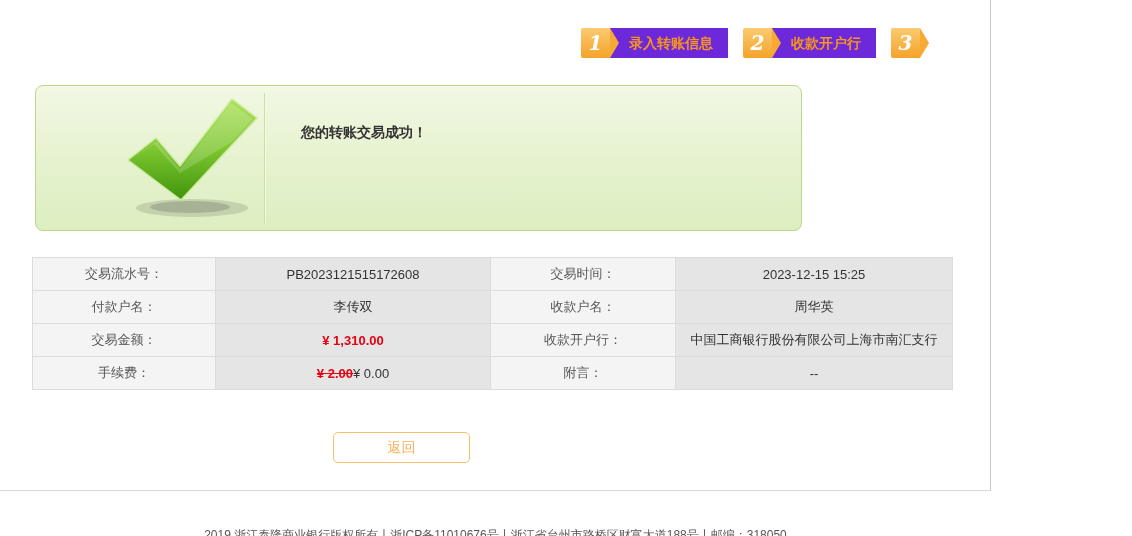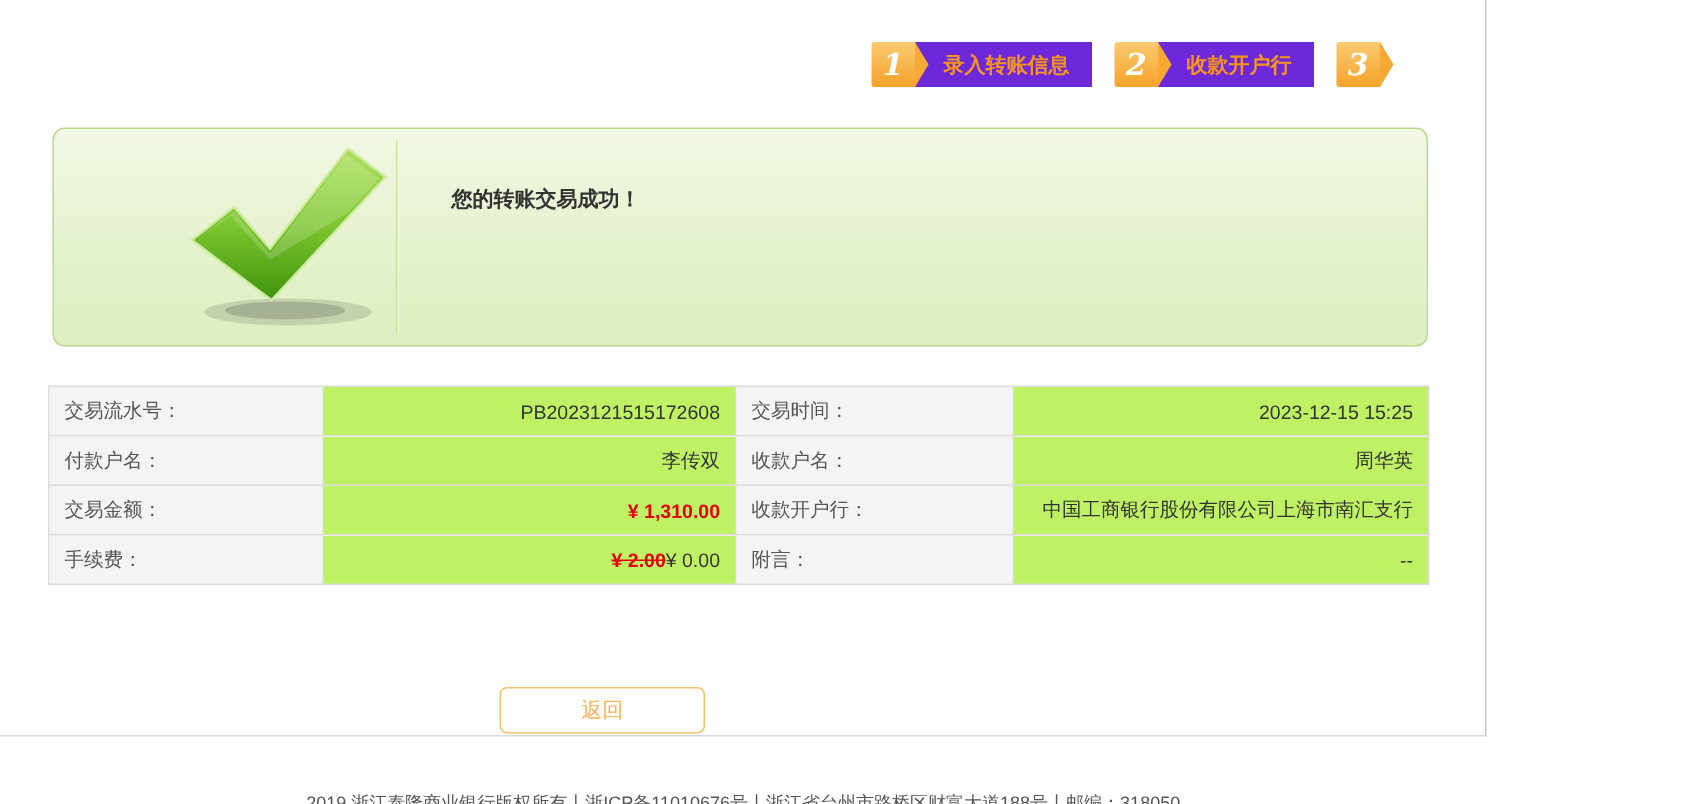--- a/index.html
+++ b/index.html
@@ -17,43 +17,43 @@
     color:#fff; font-family:"DejaVu Serif",serif; font-style:italic; font-weight:bold;
     font-size:20px; display:flex; align-items:center; justify-content:center;
     border-radius:2px 0 0 2px; }
   .step-num::after { content:""; position:absolute; left:29px; top:0; width:0; height:0;
     border-top:15px solid transparent; border-bottom:15px solid transparent;
     border-left:9px solid #f6a933; }
   .step-label { background:#6d28d9; color:#f7941d; font-weight:bold; font-size:14px;
     line-height:30px; padding:0 15px 0 19px; white-space:nowrap; }
 
   
-  .success-panel { position:absolute; left:35px; top:85px; width:917px; height:146px;
+  .success-panel { position:absolute; left:35px; top:85px; width:767px; height:146px;
     border:1px solid #b9d88b; border-radius:8px;
     background:linear-gradient(180deg,#f2f8e4 0%,#e7f3d1 45%,#ddeec1 100%); }
   .success-icon { position:absolute; left:78px; top:8px; width:175px; height:128px; }
   .panel-divider { position:absolute; left:228px; top:7px; bottom:7px; width:0;
     border-left:1px solid #cbe19e; border-right:1px solid #f3f9e6; }
   .success-text { position:absolute; left:265px; top:38px; font-size:14px;
     font-weight:bold; color:#333; }
 
   
   .details-table { position:absolute; left:32px; top:257px; width:920px;
     border-collapse:collapse; table-layout:fixed; font-size:13px; }
   .details-table td { border:1px solid #dcdcdc; height:33px; padding:0 10px;
     overflow:hidden; white-space:nowrap; }
-  .details-table td.lbl { background:#f4f4f4; text-align:left; color:#555; }
-  .details-table td.val { background:#bef264; text-align:right; color:#333; }
+  .details-table td.lbl { background:#f4f4f4; text-align:center; color:#555; }
+  .details-table td.val { background:#e5e5e5; text-align:center; color:#333; }
   .part-normal { color:#333; }
   .part-red-bold { color:#e60012; font-weight:bold; }
   .part-red-strike { color:#e60012; font-weight:bold; text-decoration:line-through;
     margin-right:0; }
 
   
-  .btn-row { position:absolute; top:432px; left:333px; display:flex; gap:23px;margin-top:26px; }
+  .btn-row { position:absolute; top:432px; left:333px; display:flex; gap:23px; }
   .btn { width:137px; height:31px; border-radius:5px; background:#fff; font-size:14px;
     display:flex; align-items:center; justify-content:center; cursor:pointer;
     font-family:inherit; }
   .btn-back { border:1px solid #f2c06a; color:#f8b056; }
   .btn-print { border:1px solid #82cbee; color:#3ca5dc; }
 
   
   .footer { position:absolute; top:527px; left:0; width:991px; text-align:center;
     font-size:12px; color:#555; white-space:nowrap; }
 </style>

